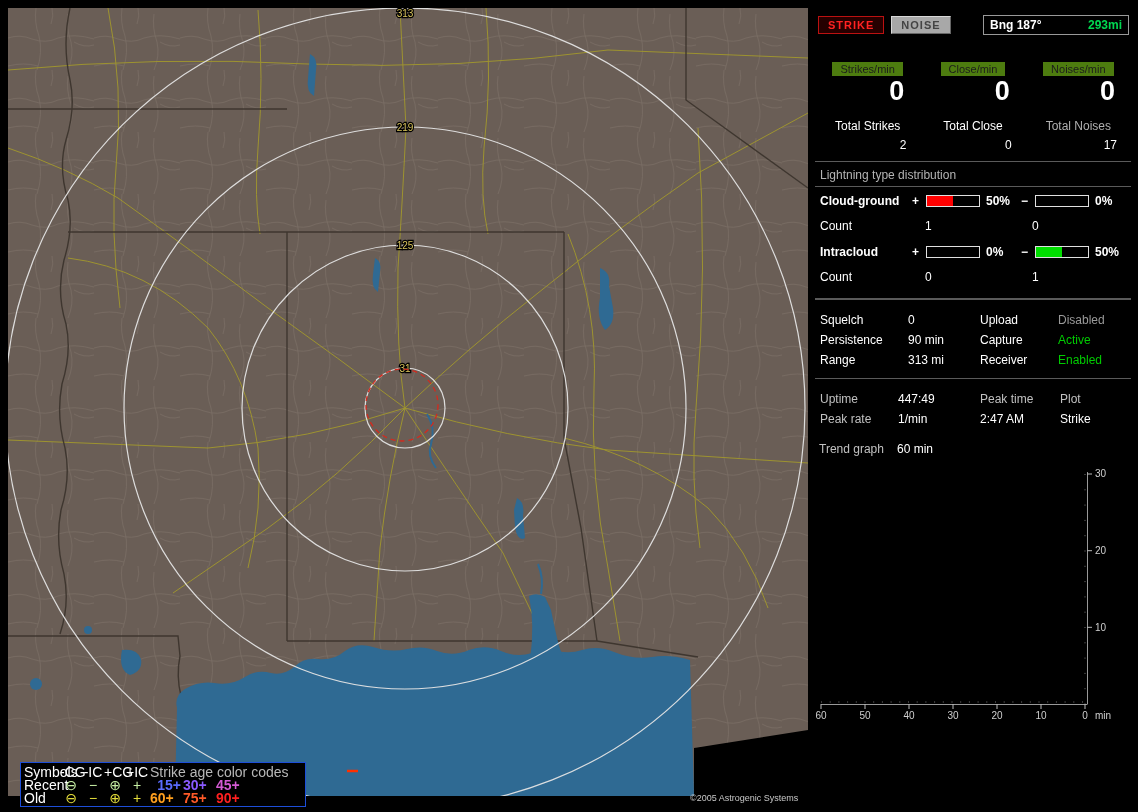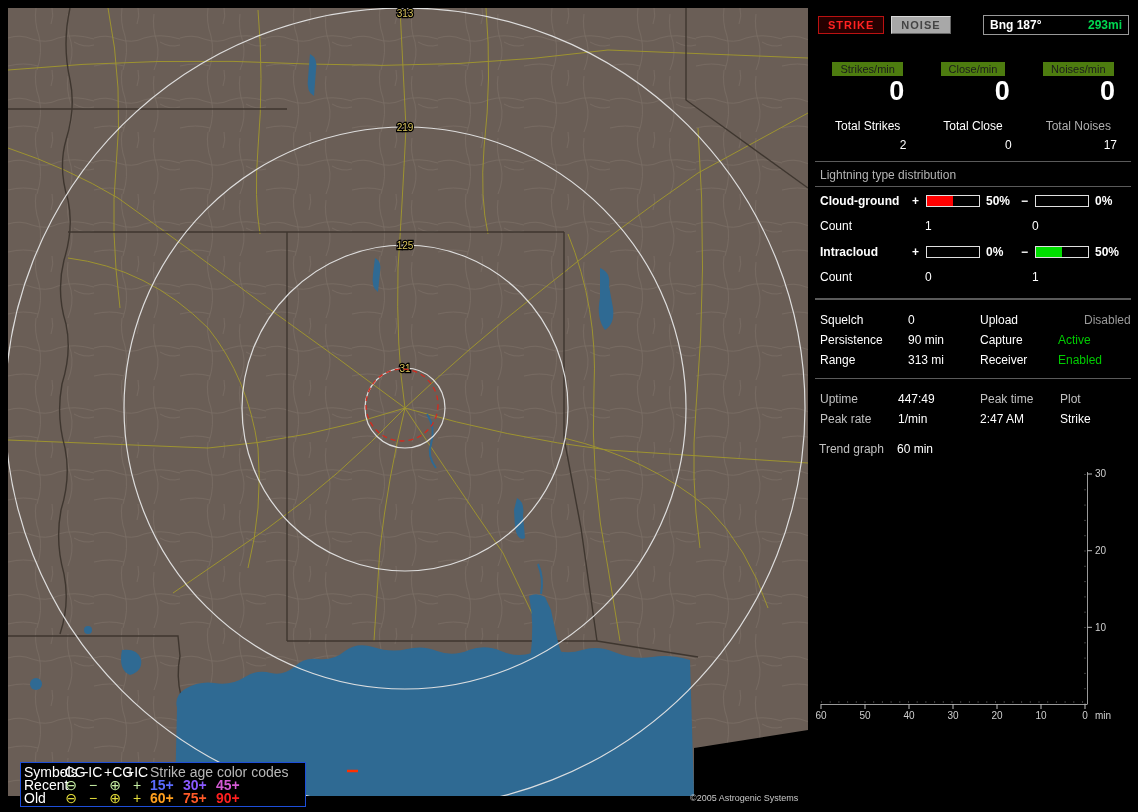--- a/index.html
+++ b/index.html
@@ -174,21 +174,21 @@
       <span class="lg-c">+CG</span>
       <span class="lg-c">+IC</span>
       <span class="lg-age-h">Strike age color codes</span>
     </div>
     <div class="lg-row">
       <span class="lg-c0">Recent</span>
       <span class="lg-c" style="color: rgb(198, 238, 164);">⊖</span>
       <span class="lg-c" style="color: rgb(198, 238, 164);">−</span>
       <span class="lg-c" style="color: rgb(198, 238, 164);">⊕</span>
       <span class="lg-c" style="color: rgb(198, 238, 164);">+</span>
-      <span class="lg-a" style="color: rgb(90, 108, 255);">15+</span>
+      <span class="lg-a" style="color: rgb(90, 108, 255); text-align: right;">15+</span>
       <span class="lg-a" style="color: rgb(138, 90, 255);">30+</span>
       <span class="lg-a" style="color: rgb(212, 90, 212);">45+</span>
     </div>
     <div class="lg-row">
       <span class="lg-c0">Old</span>
       <span class="lg-c" style="color: rgb(228, 222, 58);">⊖</span>
       <span class="lg-c" style="color: rgb(228, 222, 58);">−</span>
       <span class="lg-c" style="color: rgb(228, 222, 58);">⊕</span>
       <span class="lg-c" style="color: rgb(228, 222, 58);">+</span>
       <span class="lg-a" style="color: rgb(255, 160, 30);">60+</span>
@@ -283,21 +283,21 @@
     </div>
 
     <div class="hr"></div>
     <div class="hr" style="margin-top:0"></div>
 
     <div class="grid status">
       <div class="s-row">
         <span class="s-l w88">Squelch</span>
         <span class="s-v w72">0</span>
         <span class="s-l w78">Upload</span>
-        <span class="s-v" style="color: rgb(154, 154, 154); margin-left: 26px;">Disabled</span>
+        <span class="s-v" style="color: rgb(154, 154, 154);">Disabled</span>
       </div>
       <div class="s-row">
         <span class="s-l w88">Persistence</span>
         <span class="s-v w72">90 min</span>
         <span class="s-l w78">Capture</span>
         <span class="s-v" style="color: rgb(0, 204, 0);">Active</span>
       </div>
       <div class="s-row">
         <span class="s-l w88">Range</span>
         <span class="s-v w72">313 mi</span>

